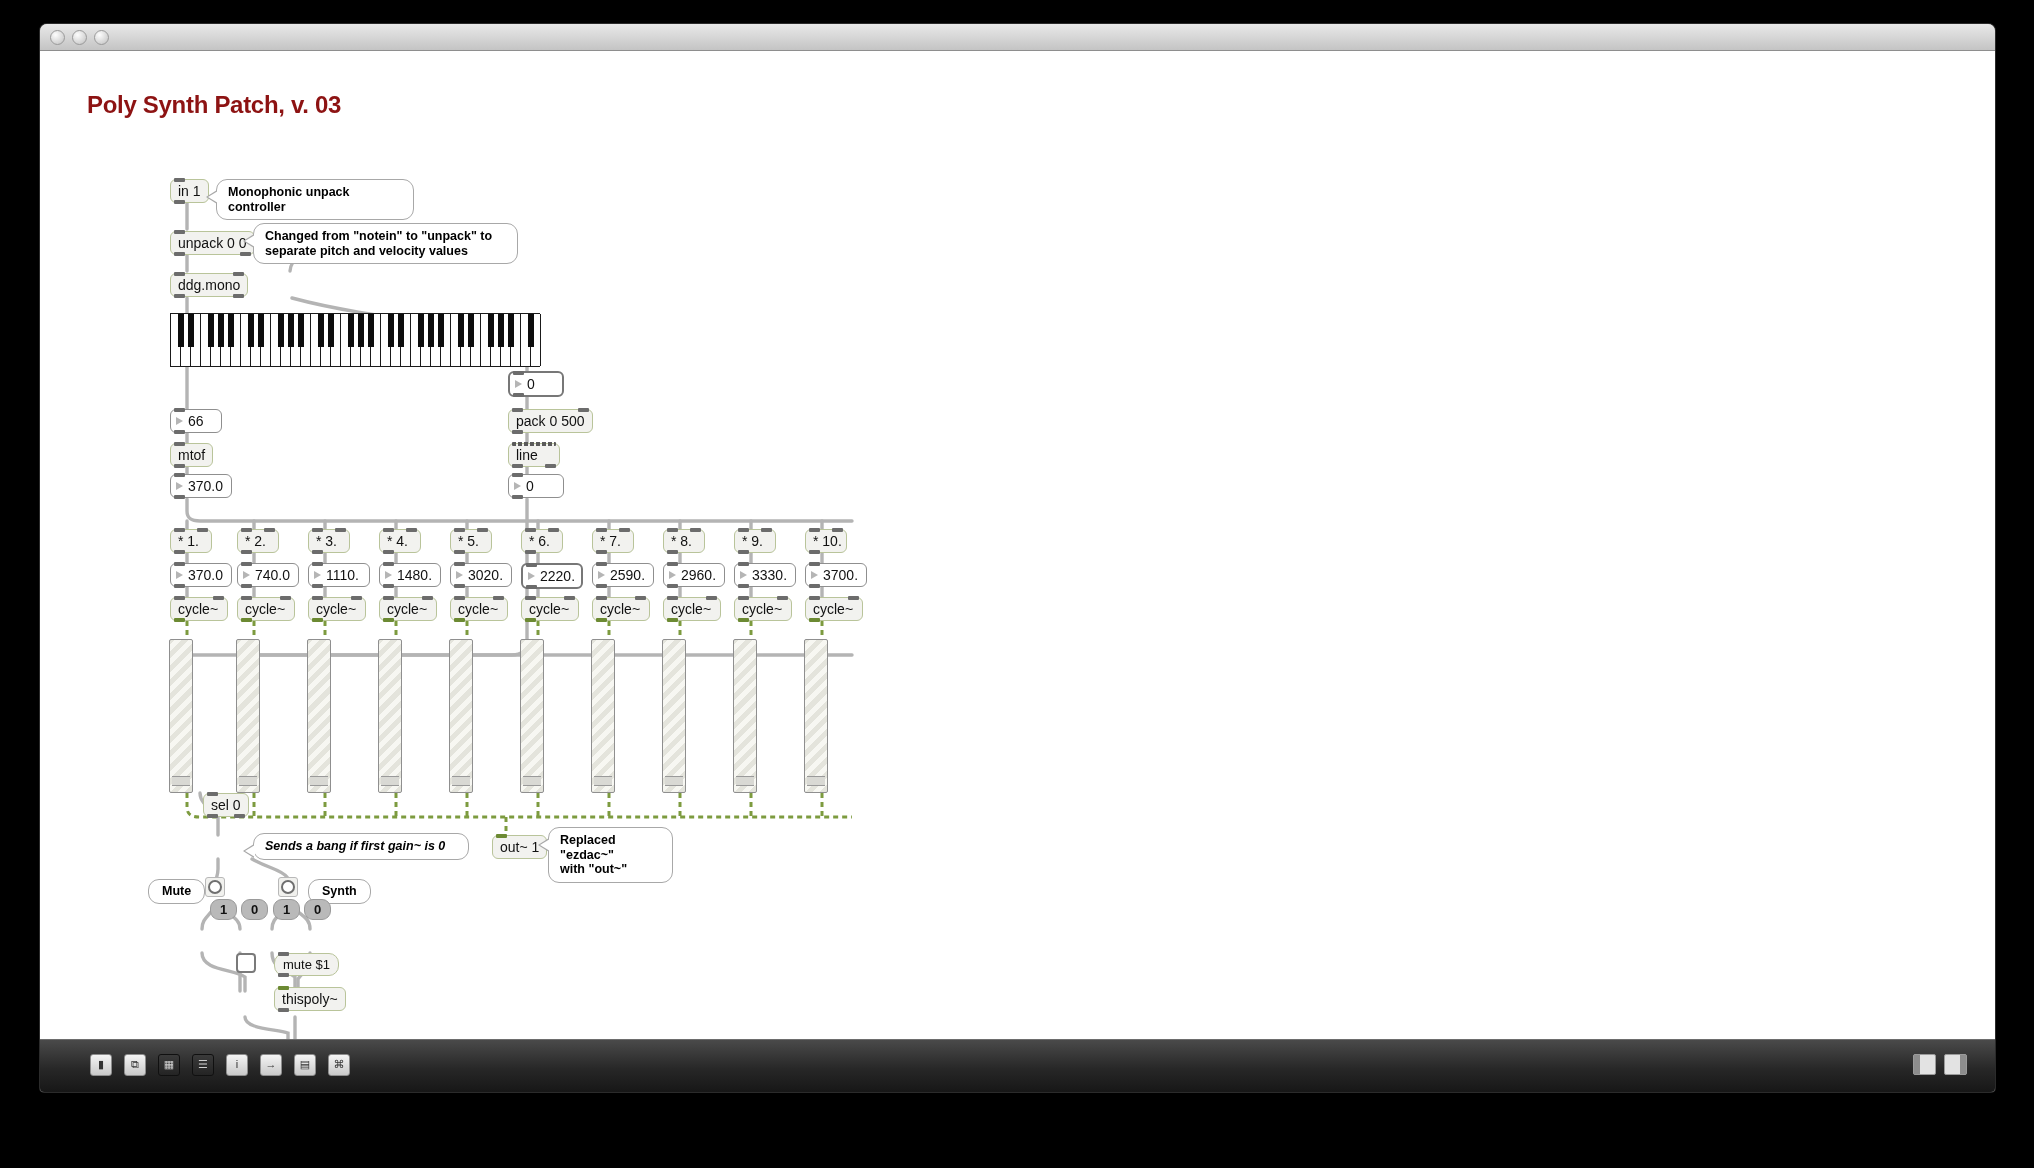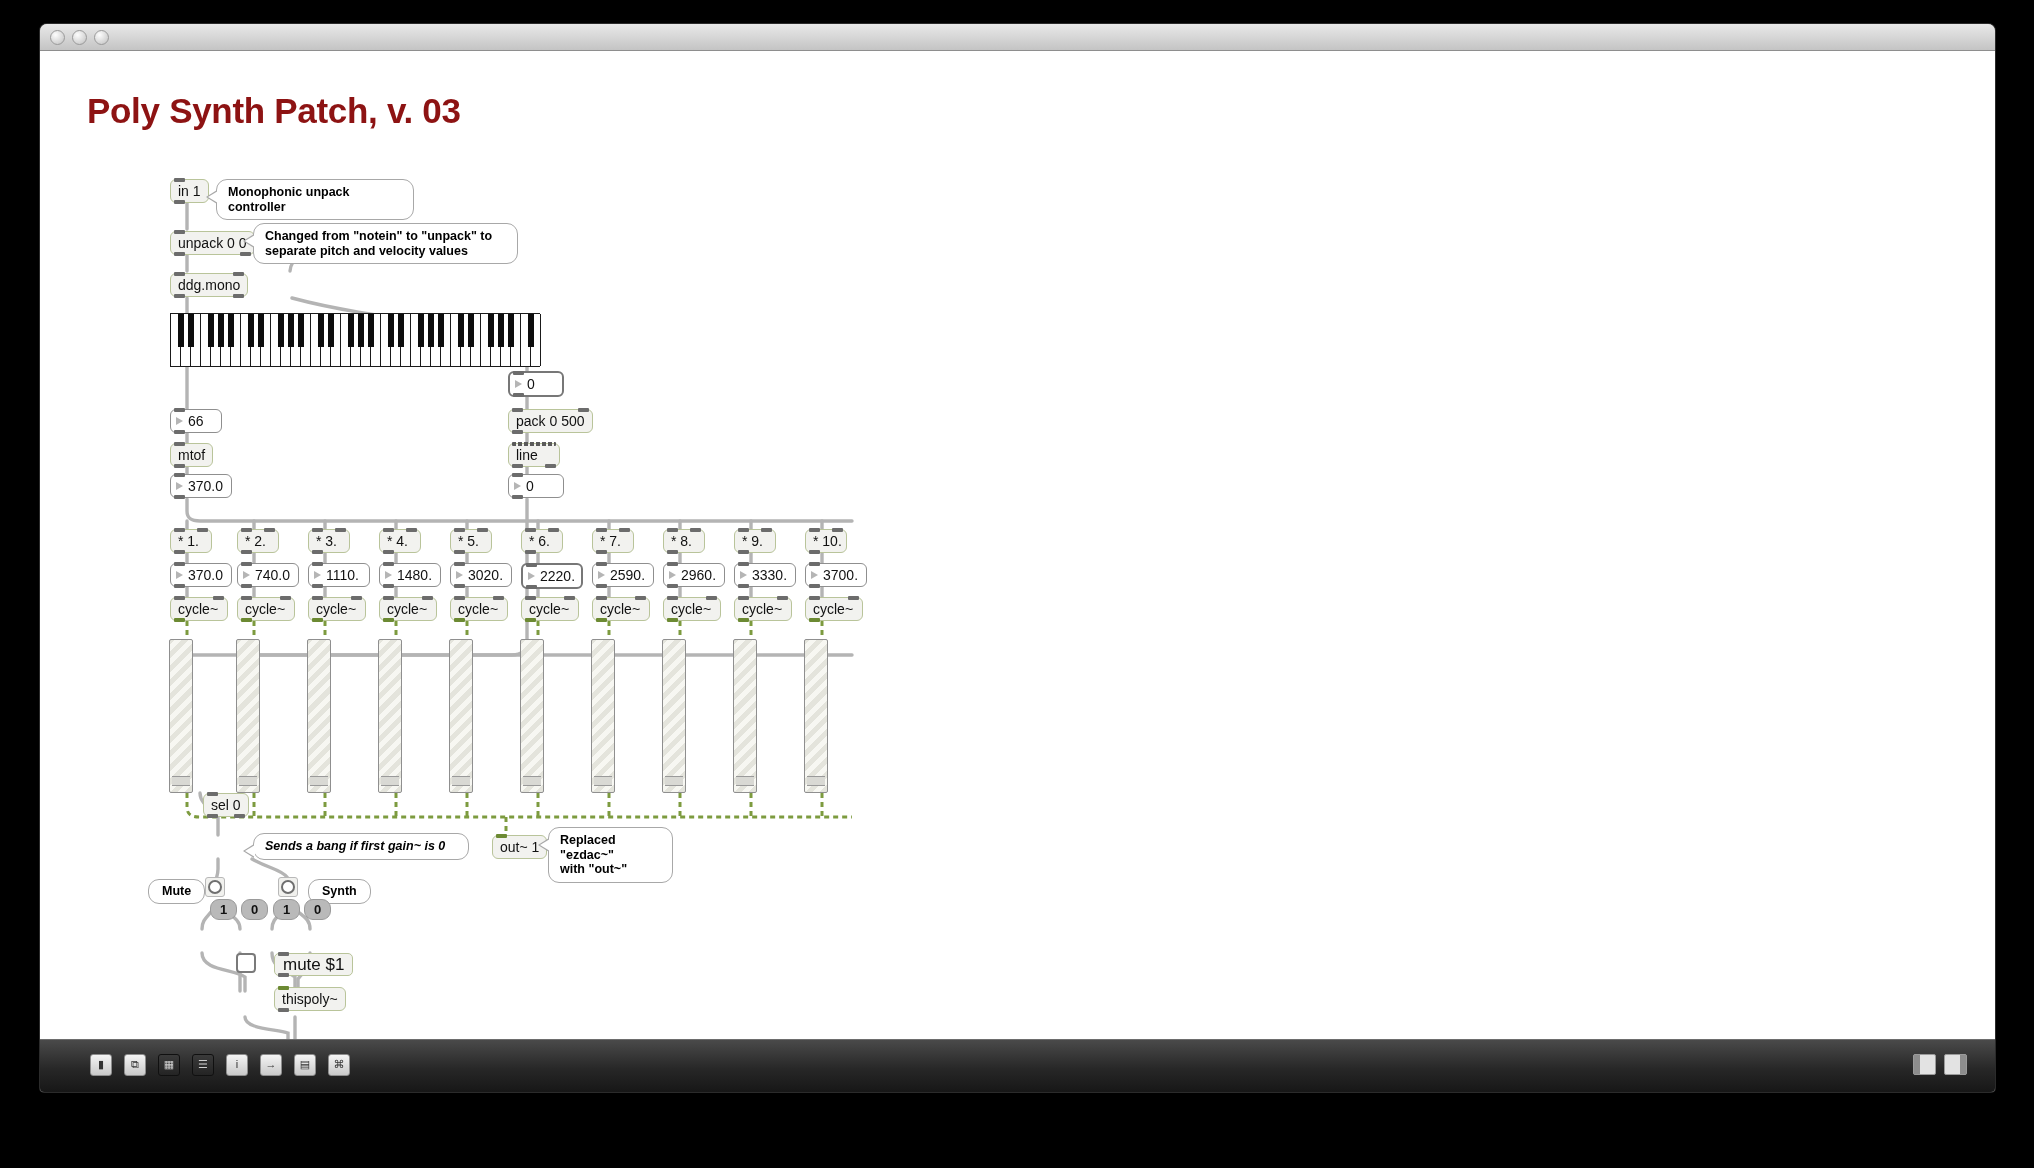--- a/index.html
+++ b/index.html
@@ -46,21 +46,21 @@
         border-color:#101010;color:#cfcfcf;}
   #toolbar .right{position:absolute;right:28px;top:14px;display:flex;gap:8px;}
   #toolbar .right .pane{width:21px;height:19px;border:1px solid #9a9a9a;border-radius:2px;
         background:#e3e3e3;position:relative;}
   #toolbar .right .pane:after{content:"";position:absolute;top:0;bottom:0;width:6px;
         background:#8d8d8d;}
   #toolbar .right .pane.l:after{left:0;}
   #toolbar .right .pane.r:after{right:0;}
 
   
-  .hdr-title{position:absolute;left:47px;top:40px;font-size:35px;font-weight:bold;
+  .hdr-title{position:absolute;left:47px;top:40px;font-size:24px;font-weight:bold;
              color:#8d1313;letter-spacing:-.3px;white-space:nowrap;}
   .hdr-sub{position:absolute;left:350px;top:46px;font-size:14.5px;color:#111;
            line-height:17px;white-space:nowrap;font-weight:normal;}
 
   
   .obj{position:absolute;box-sizing:border-box;background:#f2f2ef;
        border:1.5px solid #b9c49a;border-radius:6px;color:#111;
        font-size:14px;line-height:20px;padding:1px 7px 1px 7px;white-space:nowrap;}
   .numbox{position:absolute;box-sizing:border-box;background:#fff;
        border:1.5px solid #8f8f8f;border-radius:6px;color:#111;
@@ -107,21 +107,21 @@
      border-top:1px solid #9a9a9a;border-bottom:1px solid #9a9a9a;}
 
   
   .tgl{position:absolute;box-sizing:border-box;width:20px;height:20px;background:#fff;
      border:2px solid #7a7a7a;border-radius:4px;}
   .bng{position:absolute;box-sizing:border-box;width:20px;height:20px;background:#f1f1ee;
      border:1.5px solid #b8b8b8;border-radius:3px;}
   .bng i{position:absolute;left:2px;top:2px;width:14px;height:14px;border-radius:50%;
      border:2px solid #6f6f6f;background:#fff;box-sizing:border-box;}
   .msg{position:absolute;box-sizing:border-box;background:#f2f2ef;border:1.5px solid #b9c49a;
-     border-radius:5px;font-size:17px;line-height:19px;padding:1px 8px;white-space:nowrap;
+     border-radius:10px;font-size:13px;line-height:19px;padding:1px 8px;white-space:nowrap;
      color:#111;}
   .msgnum{position:absolute;box-sizing:border-box;background:#b9b9b9;border:1.5px solid #9a9a9a;
      border-radius:9px;font-size:13px;line-height:17px;padding:1px 9px;color:#111;
      font-weight:bold;text-align:center;}
 
   
   #cords{position:absolute;left:0;top:0;width:100%;height:100%;pointer-events:none;}
 </style>
 </head>
 <body>

